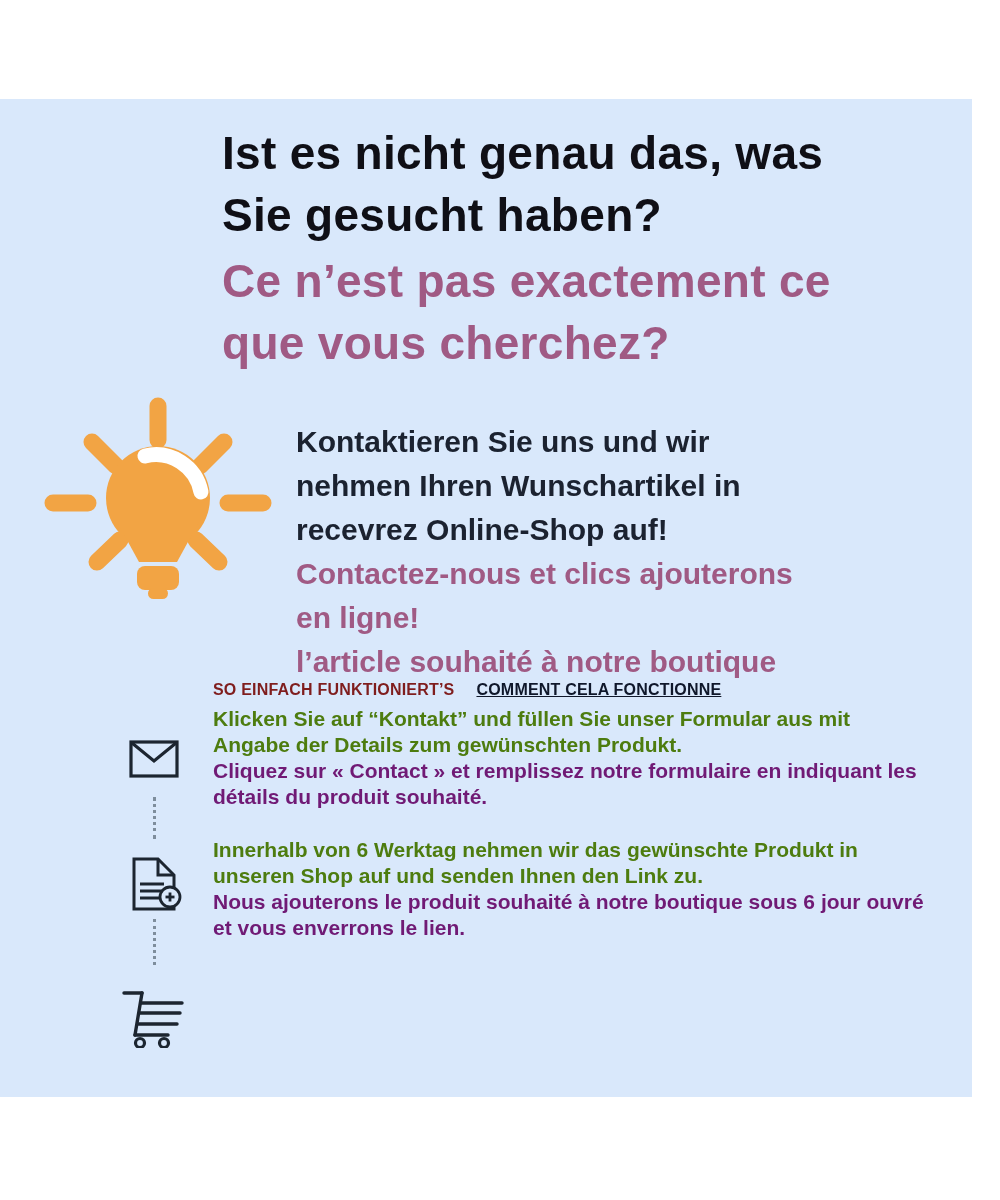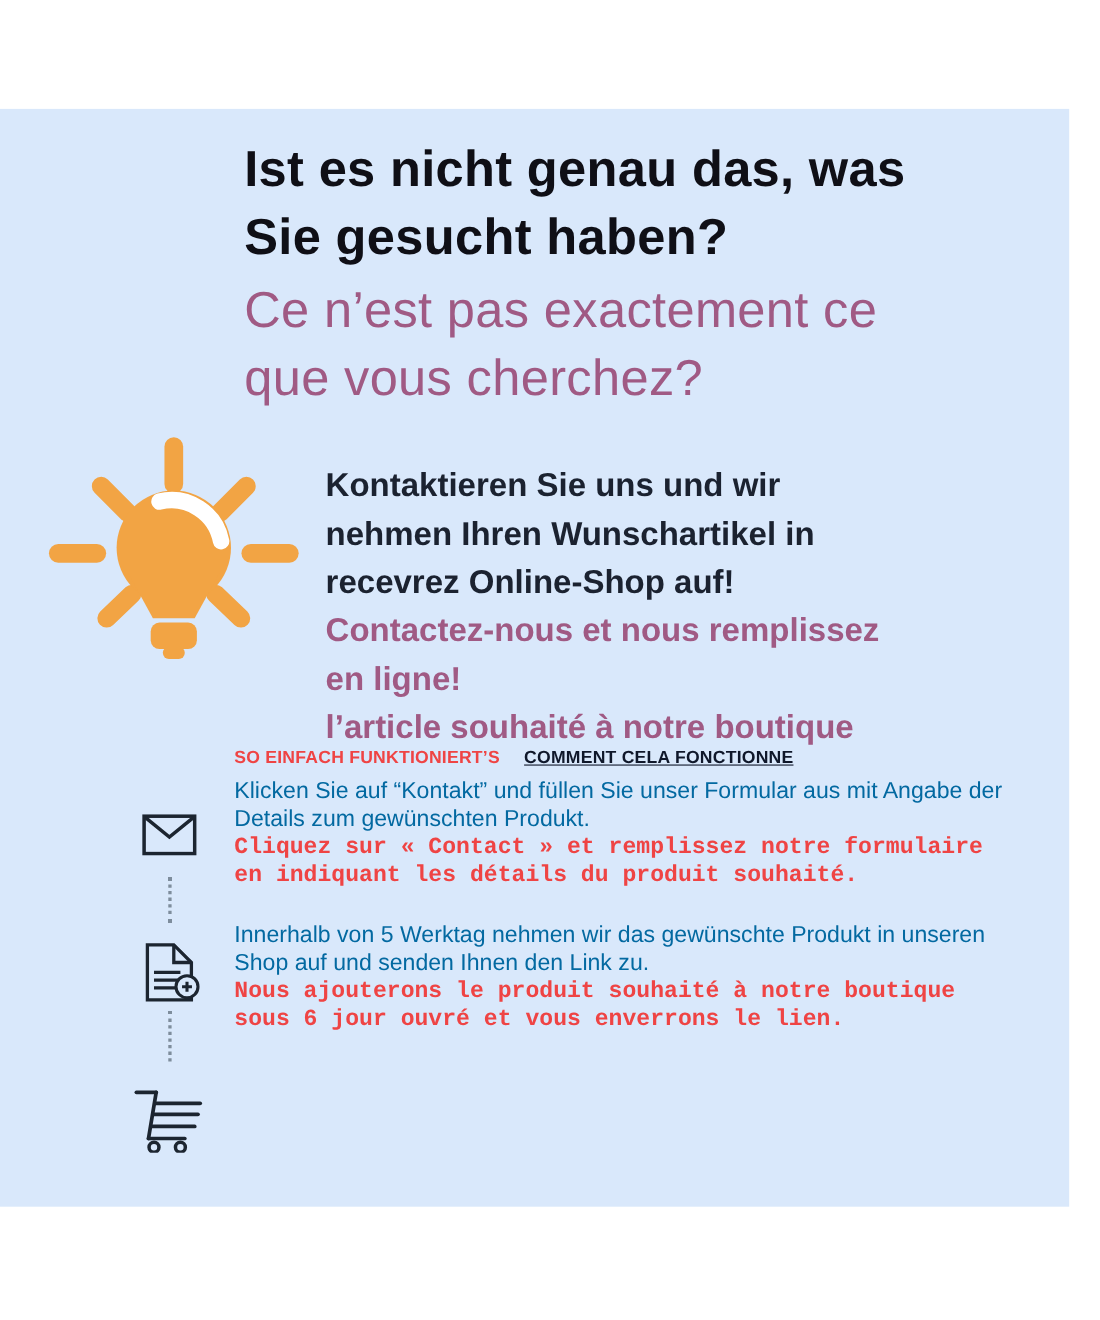--- a/index.html
+++ b/index.html
@@ -22,21 +22,21 @@
   }
 
   
   .headings { position: absolute; left: 222px; top: 122px; width: 720px; }
   .headline-de {
     font-size: 46px; line-height: 62px; font-weight: 700;
     color: #0F0F16; letter-spacing: 0.3px;
   }
   .headline-fr {
     margin-top: 4px;
-    font-size: 46px; line-height: 62px; font-weight: 400;
+    font-size: 46px; line-height: 62px; font-weight: 700;
     color: #A05A84; letter-spacing: 0.3px;
   }
   .headline-de span, .headline-fr span { display: block; }
 
   
   .bulb { position: absolute; left: 42px; top: 390px; }
 
   
   .lead { position: absolute; left: 296px; top: 380px; width: 620px; margin-top: 40px; }
   .lead p { font-size: 30px; line-height: 44px; font-weight: 700; }
@@ -44,28 +44,28 @@
   .lead .fr { color: #A05A84; }
   .lead span { display: block; }
 
   
   .how-title {
     position: absolute; left: 213px; top: 681px;
     display: flex; gap: 22px;
     font-size: 16px; font-weight: 700; letter-spacing: 0.2px;
     white-space: nowrap;
   }
-  .how-title .de { color: #ef4444; }
+  .how-title .de { color: #7f1d1d; }
   .how-title .fr { color: #0f172a; text-decoration: underline; }
 
   
   .step { position: absolute; left: 213px; width: 716px; }
   .step p { font-size: 21px; line-height: 26px; }
-  .step .de { color: #0369a1; font-weight: 400; }
-  .step .fr { color: #ef4444; font-weight: 700; font-family: Liberation Mono, monospace; }
+  .step .de { color: #4d7c0f; font-weight: 700; }
+  .step .fr { color: #701a75; font-weight: 700; }
   .step-1 { top: 706px; }
   .step-2 { top: 837px; }
   .step-3 { top: 957px; }
 
   .step-icon { position: absolute; display: block; }
   .icon-envelope { left: 129px; top: 740px; }
   .icon-document { left: 130px; top: 857px; }
   .icon-cart     { left: 120px; top: 986px; }
 
   .connector {
@@ -112,21 +112,21 @@
     <path d="M103,66 A46,46 0 0 1 159,102" fill="none" stroke="#FFFFFF" stroke-width="15" stroke-linecap="round"></path>
   </svg>
 
   <div class="lead">
     <p class="de">
       <span>Kontaktieren Sie uns und wir</span>
       <span>nehmen Ihren Wunschartikel in</span>
       <span>recevrez Online-Shop auf!</span>
     </p>
     <p class="fr">
-      <span>Contactez-nous et nous remplissez</span>
+      <span>Contactez-nous et clics ajouterons</span>
       <span>en ligne!</span>
       <span>l’article souhaité à notre boutique</span>
     </p>
   </div>
 
   <div class="how-title">
     <span class="de">SO EINFACH FUNKTIONIERT’S</span>
     <span class="fr">COMMENT CELA FONCTIONNE</span>
   </div>
 
@@ -151,21 +151,21 @@
       <line x1="10" y1="27" x2="34" y2="27" stroke="#1C2530" stroke-width="3"></line>
       <line x1="10" y1="34" x2="34" y2="34" stroke="#1C2530" stroke-width="3"></line>
       <line x1="10" y1="41" x2="30" y2="41" stroke="#1C2530" stroke-width="3"></line>
       <circle cx="40" cy="40" r="10" fill="#D9E8FB" stroke="#1C2530" stroke-width="2.8"></circle>
       <line x1="35.5" y1="40" x2="44.5" y2="40" stroke="#1C2530" stroke-width="2.8"></line>
       <line x1="40" y1="35.5" x2="40" y2="44.5" stroke="#1C2530" stroke-width="2.8"></line>
     </svg>
   </span>
 
   <section class="step step-2">
-    <p class="de">Innerhalb von 5 Werktag nehmen wir das gewünschte Produkt in unseren Shop auf und senden Ihnen den Link zu.</p>
+    <p class="de">Innerhalb von 6 Werktag nehmen wir das gewünschte Produkt in unseren Shop auf und senden Ihnen den Link zu.</p>
     <p class="fr">Nous ajouterons le produit souhaité à notre boutique sous 6 jour ouvré et vous enverrons le lien.</p>
   </section>
 
   <div class="connector connector-2"></div>
 
   <span class="step-icon icon-cart">
     <svg width="66" height="62" viewBox="0 0 66 62" aria-hidden="true">
       <g fill="none" stroke="#1C2530" stroke-width="3.4" stroke-linecap="round">
         <path d="M4,7 H22"></path>
         <path d="M22,7 L15,49"></path>

